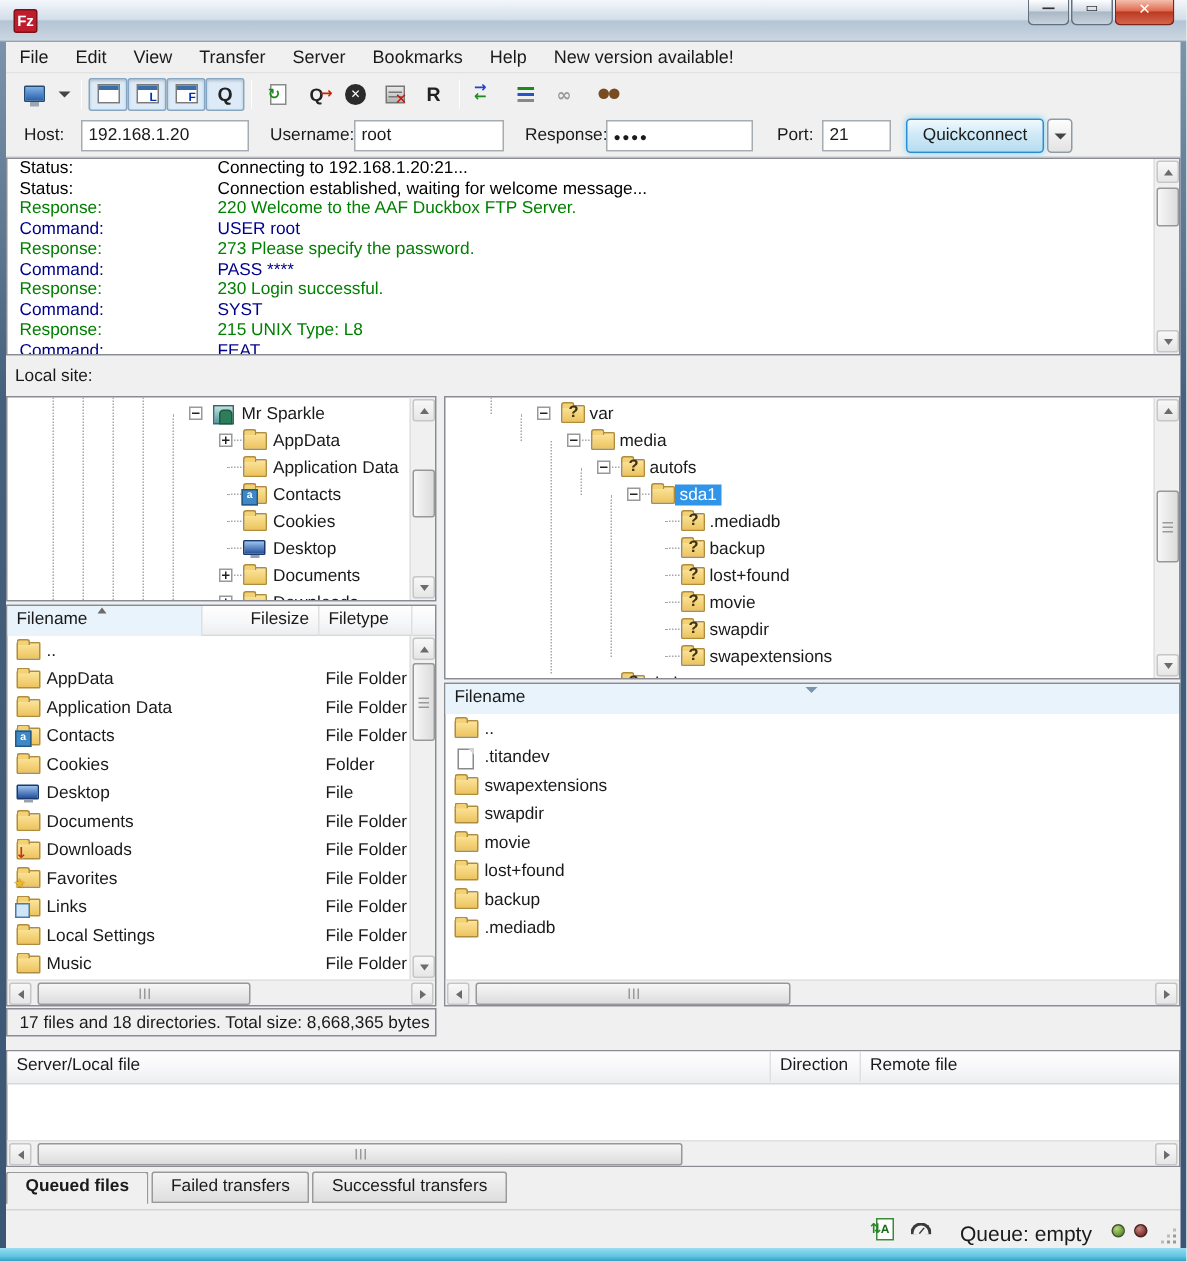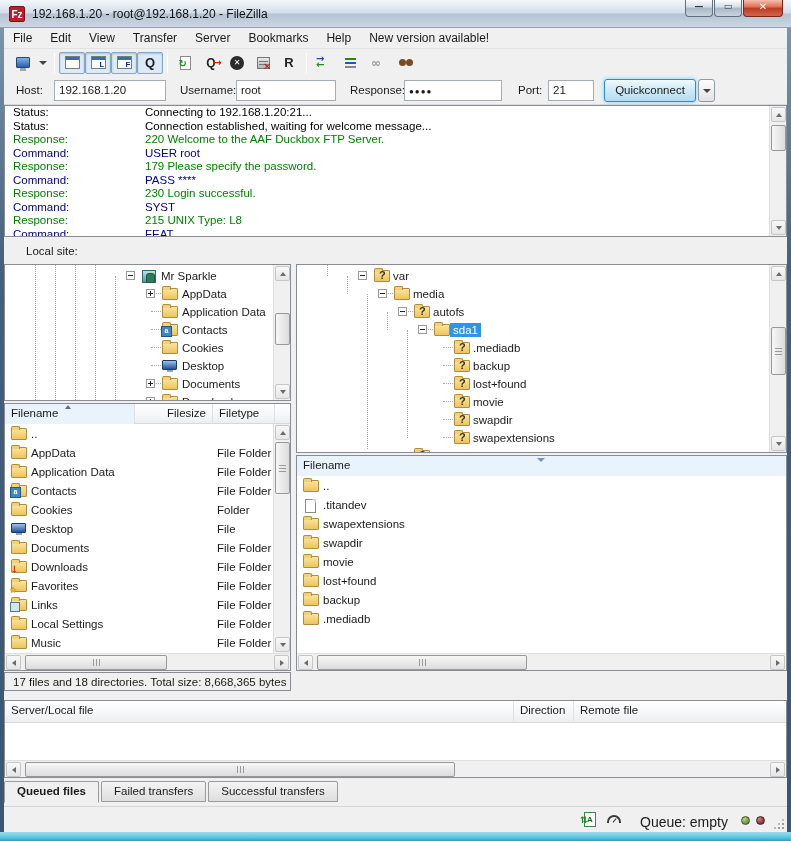--- a/index.html
+++ b/index.html
@@ -156,21 +156,20 @@
 <body>
 
 <div class="win">
 
   <div class="frame-side frame-left"></div>
   <div class="frame-side frame-right"></div>
   <div class="frame-bottom"></div>
 
   <div class="titlebar">
     <span class="app-icon">Fz</span>
-    <span class="title-text">192.168.1.20 - root@192.168.1.20 - FileZilla</span>
     <span class="winbtns">
       <span class="wb">
           <span class="glyph">—</span>
         </span>
       <span class="wb">
           <span class="glyph">▭</span>
         </span>
       <span class="wb close">
           <span class="glyph">✕</span>
         </span>
@@ -263,38 +262,38 @@
     <div class="qc-drop">
         <span class="tri-d"></span>
       </div>
   </div>
 
   <div class="log">
     <div class="log-line lt-status" style="top:0"><span>Status:</span><span class="msg">Connecting to 192.168.1.20:21...</span></div>
     <div class="log-line lt-status"><span>Status:</span><span class="msg">Connection established, waiting for welcome message...</span></div>
     <div class="log-line lt-response"><span>Response:</span><span class="msg">220 Welcome to the AAF Duckbox FTP Server.</span></div>
     <div class="log-line lt-command"><span>Command:</span><span class="msg">USER root</span></div>
-    <div class="log-line lt-response"><span>Response:</span><span class="msg">179 Please specify the password.</span></div>
+    <div class="log-line lt-response"><span>Response:</span><span class="msg">273 Please specify the password.</span></div>
     <div class="log-line lt-command"><span>Command:</span><span class="msg">PASS ****</span></div>
     <div class="log-line lt-response"><span>Response:</span><span class="msg">230 Login successful.</span></div>
     <div class="log-line lt-command"><span>Command:</span><span class="msg">SYST</span></div>
     <div class="log-line lt-response"><span>Response:</span><span class="msg">215 UNIX Type: L8</span></div>
     <div class="log-line lt-command"><span>Command:</span><span class="msg">FEAT</span></div>
     <div class="sbv" style="right:0; top:0; bottom:0;">
       <div class="sb-btn" style="top:1px">
           <span class="t-up"></span>
         </div>
       <div class="sb-thumb" style="top:19px; height:26px"></div>
       <div class="sb-btn" style="bottom:1px">
           <span class="t-dn"></span>
         </div>
     </div>
   </div>
 
-  <div class="sitebar" style="left:20px; width:287px">
+  <div class="sitebar" style="left:4px; width:287px">
     <span class="lbl">Local site:</span>
   </div>
 
   <div class="treebox" style="left:4px; width:287px; height:137px">
     <div class="vguide" style="left:30px; top:0; height:137px"></div>
     <div class="vguide" style="left:50px; top:0; height:137px"></div>
     <div class="vguide" style="left:70px; top:0; height:137px"></div>
     <div class="vguide" style="left:90px; top:0; height:137px"></div>
     <div class="vguide" style="left:110px; top:11px; height:126px"></div>
     <div class="trow" style="top:2px">

